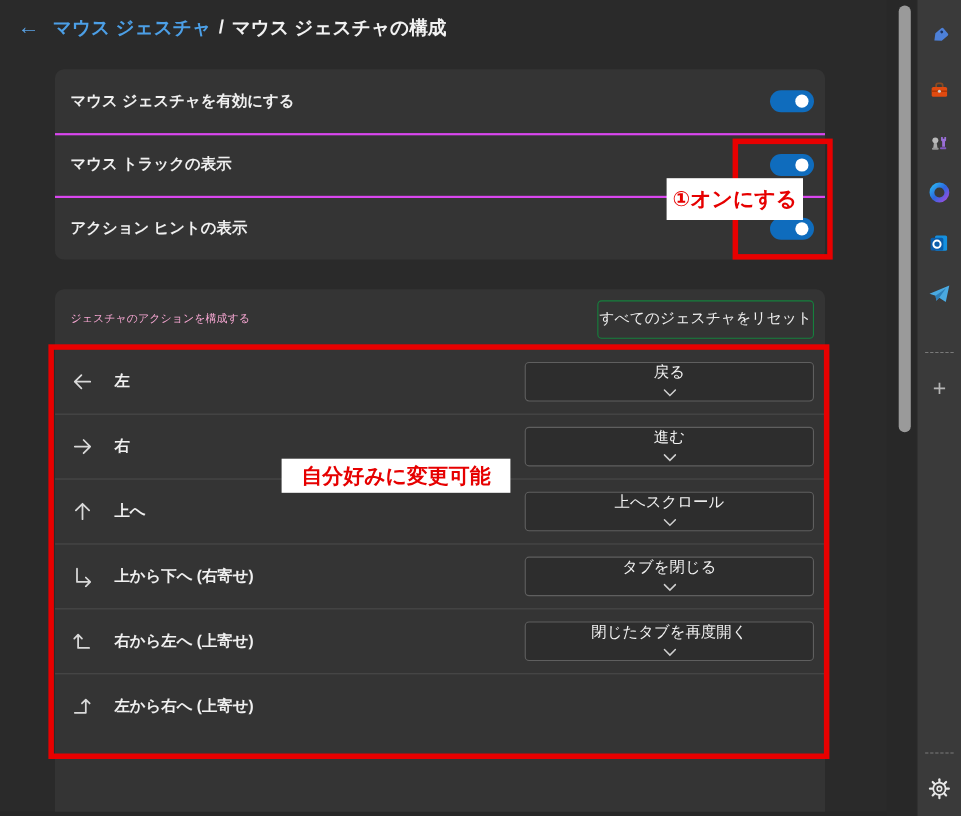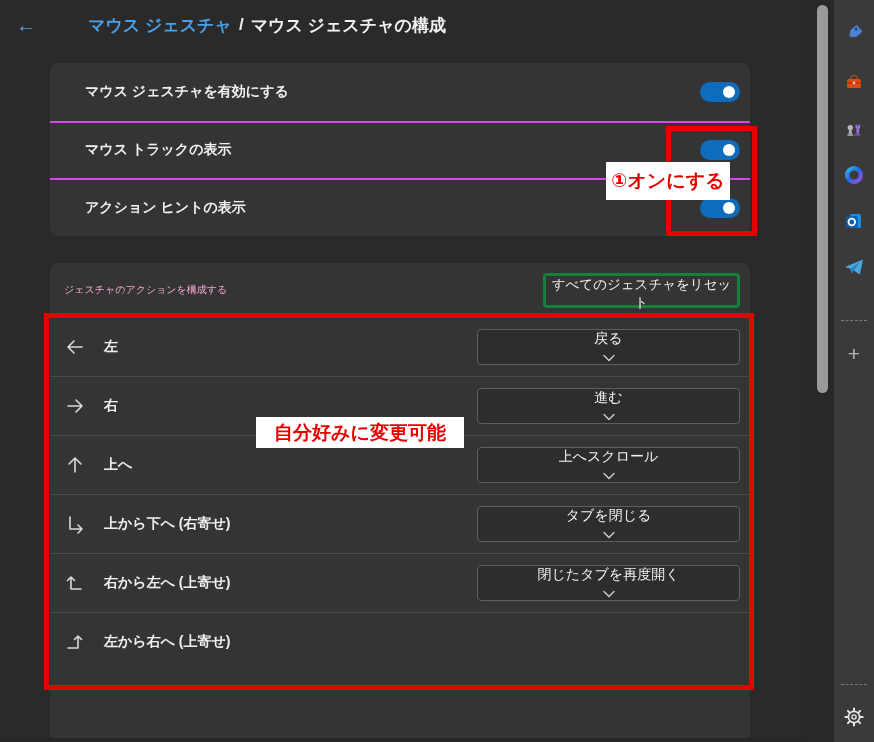--- a/index.html
+++ b/index.html
@@ -6,39 +6,39 @@
   html,body { width:874px; height:742px; overflow:hidden; }
   body {
     font-family:"Liberation Sans","DejaVu Sans",sans-serif;
     background:#2a2a2a; color:#ffffff; position:relative;
   }
   #stage { position:absolute; inset:0; width:874px; height:742px; }
 
   
   .page-header { position:absolute; left:14px; top:10px; height:30px; display:flex; align-items:center; gap:10px; }
   .back-btn { color:#5ba3e5; font-size:20px; line-height:1; cursor:pointer; padding:0 2px; }
-  .crumbs { font-size:17px; font-weight:bold; display:flex; gap:7px; align-items:center;margin-left:40px; }
+  .crumbs { font-size:17px; font-weight:bold; display:flex; gap:7px; align-items:center; }
   .crumb-link { color:#4c9fe6; cursor:pointer; }
   .crumb-sep, .crumb-cur { color:#f2f2f2; }
 
   
   .card { position:absolute; left:50px; width:700px; background:#343434; border-radius:8px; }
   #toggle-card { top:63px; height:173px; overflow:hidden; }
   #gesture-card { top:263px; height:479px; border-radius:8px 8px 0 0; overflow:hidden; }
 
   .t-row { height:57.6px; display:flex; align-items:center; padding:0 10px 0 14px; }
   .t-row + .t-row { border-top:2px solid #d946ef; }
-  .t-label { flex:1; font-size:14px; font-weight:bold; color:#f0f0f0;margin-left:21px; }
+  .t-label { flex:1; font-size:14px; font-weight:bold; color:#f0f0f0; }
 
   .toggle { width:40px; height:20px; border-radius:10px; background:#0f6cbd; position:relative; cursor:pointer; flex:0 0 auto; }
   .toggle .knob { position:absolute; top:4px; right:5px; width:12px; height:12px; border-radius:50%; background:#ffffff; }
 
   .g-header { height:54px; display:flex; align-items:center; padding:0 10px 0 14px; }
   .g-title { flex:1; font-size:10px; font-weight:normal; color:#f9a8d4; }
-  .reset-btn { width:197px; height:35px; background:transparent; border:3px solid #15803d; border-radius:4px;
+  .reset-btn { width:197px; height:35px; background:transparent; border:1px solid #15803d; border-radius:4px;
     color:#f0f0f0; font-size:13.5px; font-family:inherit; cursor:pointer; }
 
   .g-row { height:59px; display:flex; align-items:center; padding:0 10px 0 14px; position:relative; border-top:1px solid #4a4a4a; }
   .g-icon { width:22px; height:22px; margin-right:18px; display:flex; align-items:center; justify-content:center; flex:0 0 auto; }
   .g-icon svg { display:block; }
   .g-label { font-size:14px; font-weight:bold; color:#f0f0f0; }
   .dropdown { position:absolute; right:10px; top:50%; transform:translateY(-50%); width:263px; height:36px;
     background:#2d2d2d; border:1px solid #5f5f5f; border-radius:4px; display:flex; align-items:center;
     justify-content:space-between; padding:0 12px; cursor:pointer;flex-direction:column; }
   .dd-value { font-size:14px; color:#f2f2f2; }

